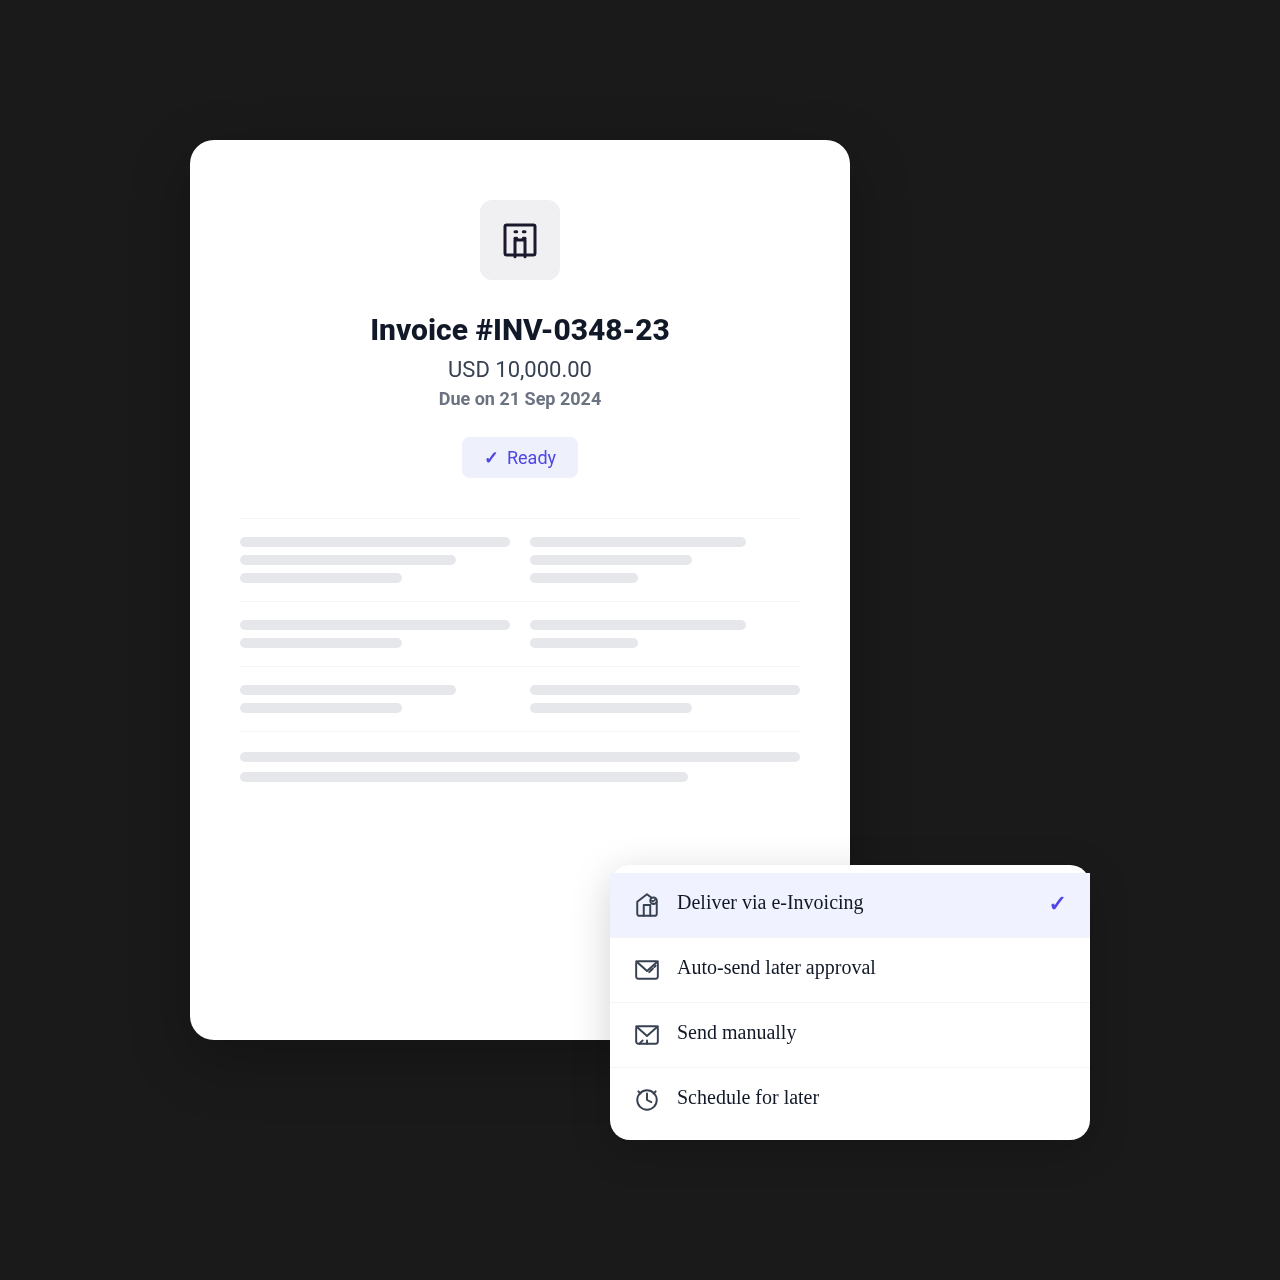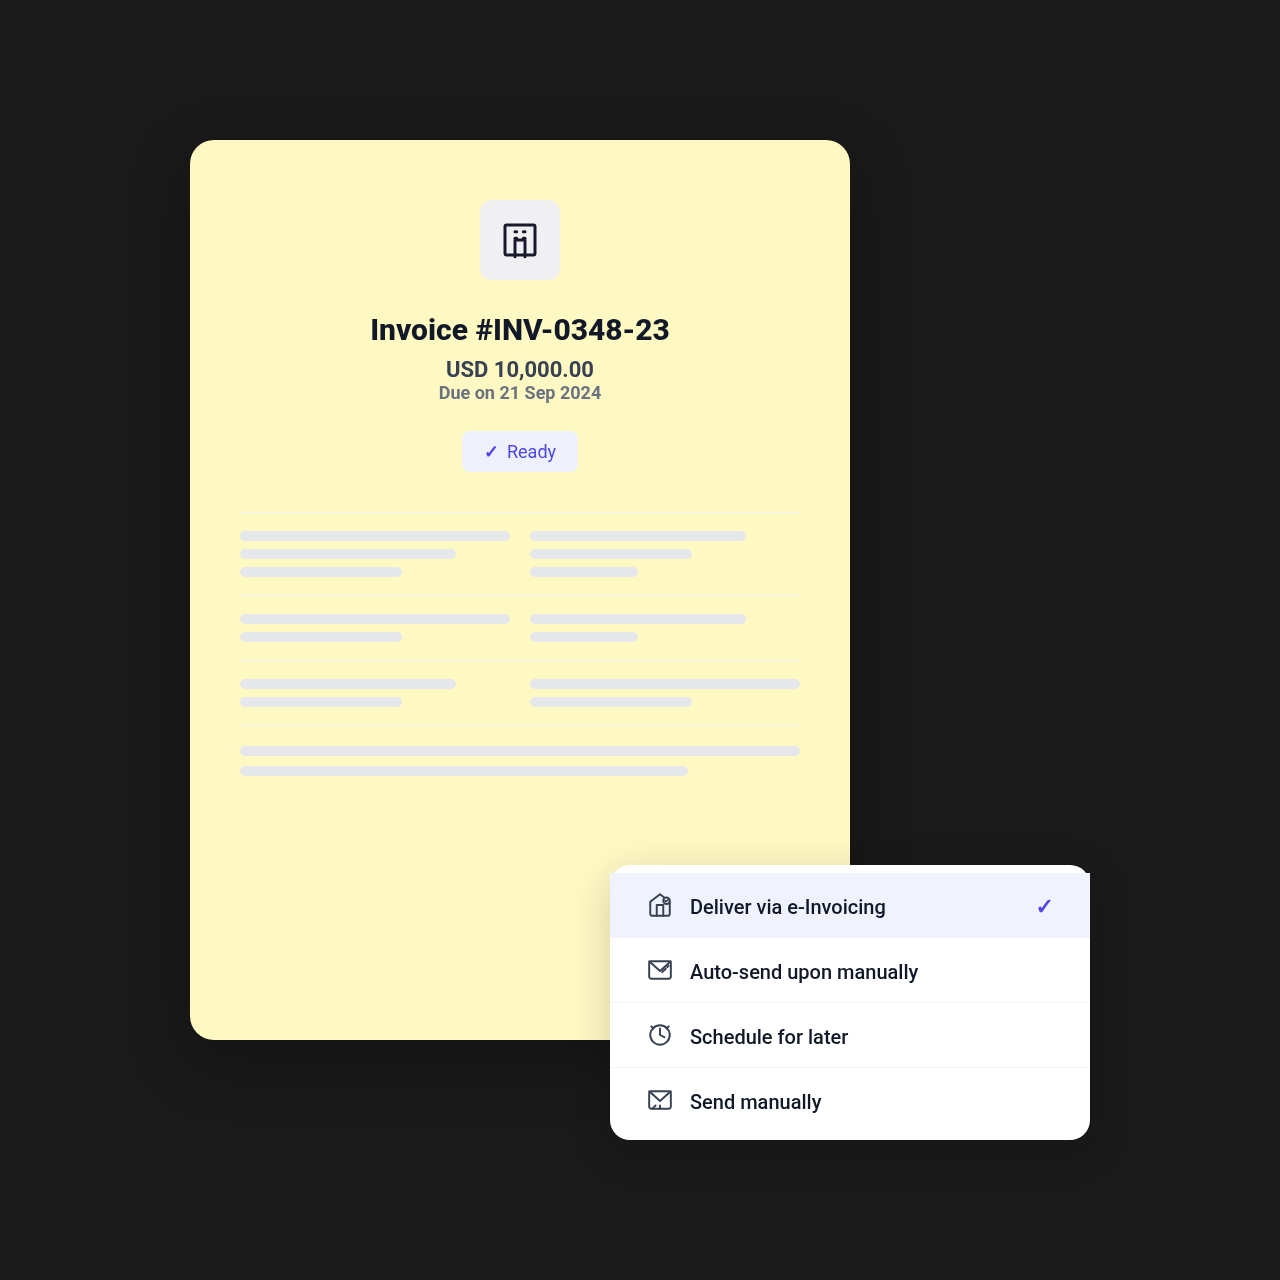--- a/index.html
+++ b/index.html
@@ -25,21 +25,21 @@
       height: 1000px;
     }
 
     
     .invoice-card {
       position: absolute;
       top: 0;
       left: 0;
       width: 660px;
       height: 900px;
-      background: #fef9c3;
+      background: #ffffff;
       border-radius: 24px;
       box-shadow: 0 20px 60px rgba(0,0,0,0.25);
       padding: 60px 50px 40px;
       display: flex;
       flex-direction: column;
       align-items: center;
     }
 
     .company-icon-wrap {
       width: 80px;
@@ -61,22 +61,23 @@
     .invoice-title {
       font-size: 30px;
       font-weight: 800;
       color: #111827;
       margin-bottom: 10px;
       text-align: center;
     }
 
     .invoice-amount {
       font-size: 22px;
-      font-weight: 700;
+      font-weight: 400;
       color: #374151;
+      margin-bottom: 6px;
       text-align: center;
     }
 
     .invoice-due {
       font-size: 18px;
       font-weight: 700;
       color: #6b7280;
       margin-bottom: 28px;
       text-align: center;
     }
@@ -156,26 +157,27 @@
       width: 480px;
       background: #ffffff;
       border-radius: 20px;
       box-shadow: 0 10px 40px rgba(0,0,0,0.18);
       padding: 8px 0;
       z-index: 10;
     }
 
     .dropdown-item {
       display: flex;
-      align-items: flex-end;
-      padding: 18px 36px;
+      align-items: flex-start;
+      padding: 18px 23px;
       gap: 16px;
       cursor: pointer;
       position: relative;
       transition: background 0.15s;
+      font-family: Liberation Serif, serif;
     }
 
     .dropdown-item.selected {
       background: #f0f2ff;
     }
 
     .dropdown-item + .dropdown-item {
       border-top: 1px solid #f3f4f6;
     }
 
@@ -292,42 +294,42 @@
 
     <div class="dropdown-item">
       <div class="dropdown-item-icon">
         <svg viewBox="0 0 24 24" fill="none" stroke="currentColor" stroke-width="1.8" stroke-linecap="round" stroke-linejoin="round">
           <rect x="2" y="4" width="20" height="16" rx="2"></rect>
           <polyline points="2 4 12 13 22 4"></polyline>
           <path d="M16 12l4-4" stroke-dasharray="2 2"></path>
           <path d="M14 14l2-2"></path>
         </svg>
       </div>
-      <span class="dropdown-item-label">Auto-send upon manually</span>
+      <span class="dropdown-item-label">Auto-send later approval</span>
+    </div>
+
+    <div class="dropdown-item">
+      <div class="dropdown-item-icon">
+        <svg viewBox="0 0 24 24" fill="none" stroke="currentColor" stroke-width="1.8" stroke-linecap="round" stroke-linejoin="round">
+          <rect x="2" y="4" width="20" height="16" rx="2"></rect>
+          <polyline points="2 4 12 13 22 4"></polyline>
+          <path d="M8 17l-3 3"></path>
+          <path d="M12 17l0 3"></path>
+        </svg>
+      </div>
+      <span class="dropdown-item-label">Send manually</span>
     </div>
 
     <div class="dropdown-item">
       <div class="dropdown-item-icon">
         <svg viewBox="0 0 24 24" fill="none" stroke="currentColor" stroke-width="1.8" stroke-linecap="round" stroke-linejoin="round">
           <circle cx="12" cy="12" r="9"></circle>
           <polyline points="12 6 12 12 16 14"></polyline>
           <path d="M20 4l-2 2"></path>
           <path d="M4 4l2 2"></path>
         </svg>
       </div>
       <span class="dropdown-item-label">Schedule for later</span>
     </div>
 
-    <div class="dropdown-item">
-      <div class="dropdown-item-icon">
-        <svg viewBox="0 0 24 24" fill="none" stroke="currentColor" stroke-width="1.8" stroke-linecap="round" stroke-linejoin="round">
-          <rect x="2" y="4" width="20" height="16" rx="2"></rect>
-          <polyline points="2 4 12 13 22 4"></polyline>
-          <path d="M8 17l-3 3"></path>
-          <path d="M12 17l0 3"></path>
-        </svg>
-      </div>
-      <span class="dropdown-item-label">Send manually</span>
-    </div>
-
   </div>
 
 </div>
 
 </body></html>

